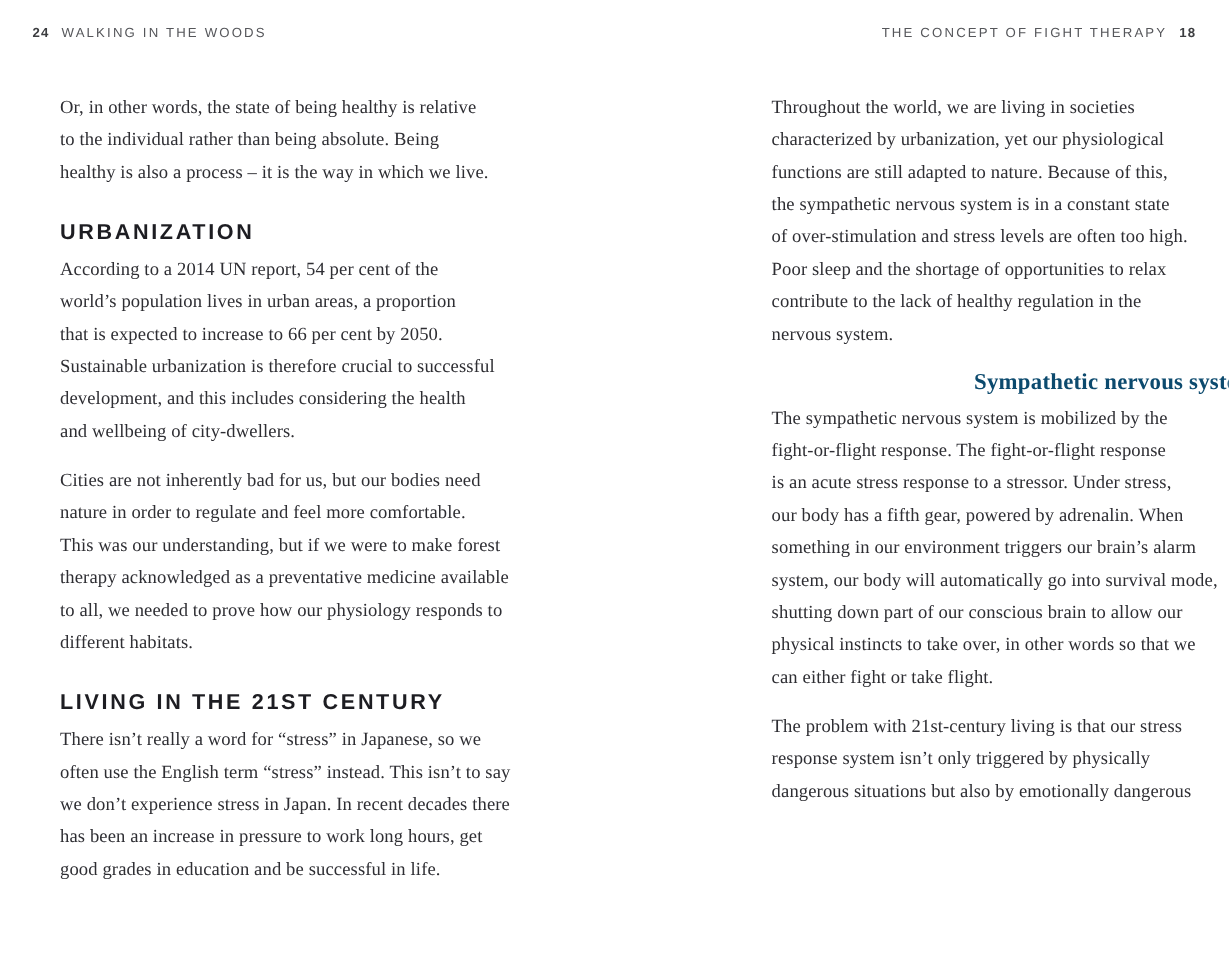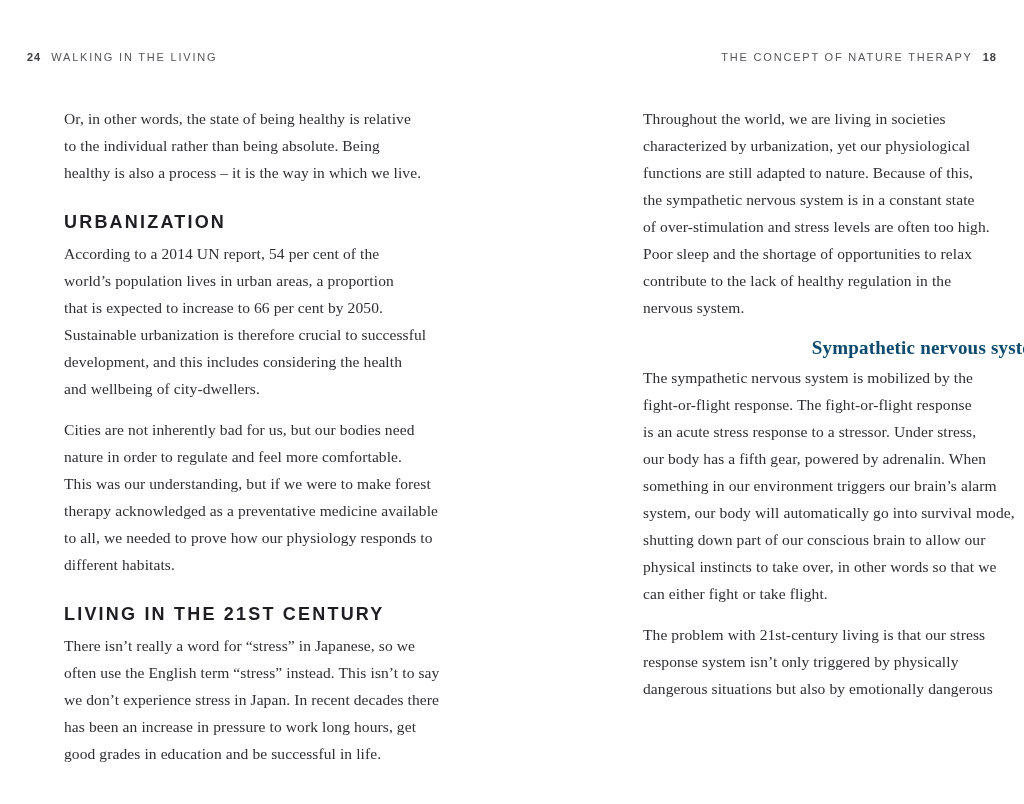--- a/index.html
+++ b/index.html
@@ -10,36 +10,36 @@
     --pagenum:#3c3d40;
   }
   html,body{margin:0;padding:0;}
   body{
     width:1024px;height:804px;
     background:var(--bg);
     position:relative;
     overflow:hidden;
     font-family:"Liberation Serif",serif;
   }
-  .spread{position:absolute;inset:0;margin-top:29px;}
+  .spread{position:absolute;inset:0;}
 
   
   .running-heads{
     position:absolute;top:22px;left:27px;right:27px;
     display:flex;justify-content:space-between;align-items:baseline;
     font-family:"Liberation Sans",sans-serif;
     font-size:11px;letter-spacing:1.8px;
     color:var(--running-head);
   }
   .rh{display:flex;align-items:baseline;gap:10px;}
   .pagenum{font-weight:bold;color:var(--pagenum);letter-spacing:1px;}
 
   
   .col{position:absolute;top:76px;}
-  .col-left{left:64px;width:520px;}
+  .col-left{left:50px;width:520px;}
   .col-right{left:643px;width:404px;}
 
   .c-paragraph{
     white-space:pre-line;
     font-family:"Liberation Serif",serif;
     font-size:15.5px;line-height:27px;
     color:var(--body-text);
     margin:0 0 14px 0;
     letter-spacing:0.1px;
   }
@@ -62,24 +62,24 @@
   }
 </style>
 </head>
 <body>
 
 <div class="spread">
 
   <div class="running-heads">
     <div class="rh">
       <span class="pagenum">24</span>
-      <span class="rh-title">WALKING IN THE LIVING</span>
+      <span class="rh-title">WALKING IN THE WOODS</span>
     </div>
     <div class="rh">
-      <span class="rh-title">THE CONCEPT OF NATURE THERAPY</span>
+      <span class="rh-title">THE CONCEPT OF FIGHT THERAPY</span>
       <span class="pagenum">18</span>
     </div>
   </div>
 
   <section class="col col-left">
       <div class="c-paragraph">Or, in other words, the state of being healthy is relative
 to the individual rather than being absolute. Being
 healthy is also a process – it is the way in which we live.</div>
       <div class="c-heading">URBANIZATION</div>
       <div class="c-paragraph">According to a 2014 UN report, 54 per cent of the

